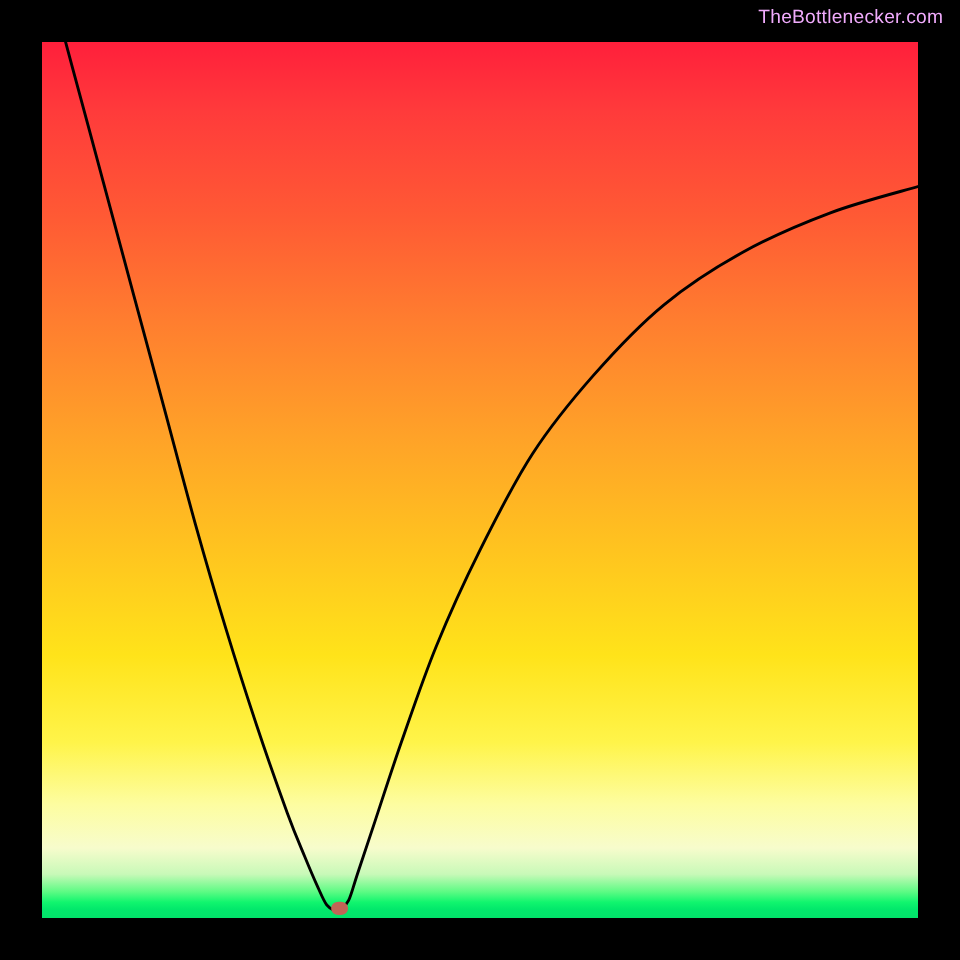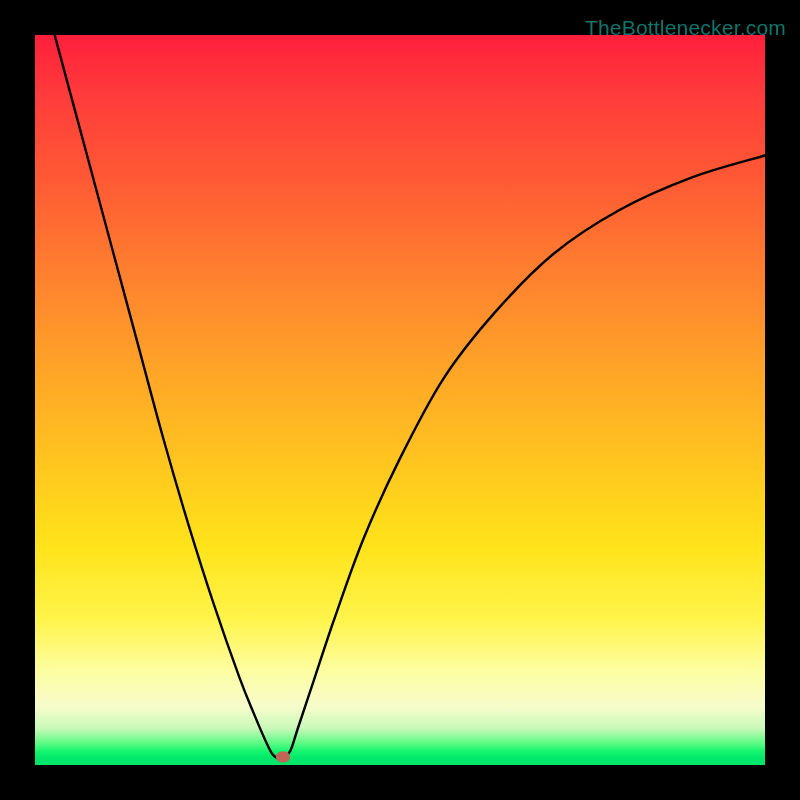--- a/index.html
+++ b/index.html
@@ -63,24 +63,24 @@
   .marker {
     position: absolute;
     width: 14px;
     height: 11px;
     border-radius: 6px / 5px;
     background: #c16556;
     transform: translate(-50%, -50%);
   }
   .watermark {
     position: absolute;
-    top: 16px;
+    top: 6px;
     right: 14px;
-    color: #0f766e;
-    font-size: 21px;
+    color: #f0abfc;
+    font-size: 16px;
     letter-spacing: 0.2px;
     font-weight: 400;
     user-select: none;
   }
 </style>
 </head>
 <body>
 
 <div class="frame">
 

